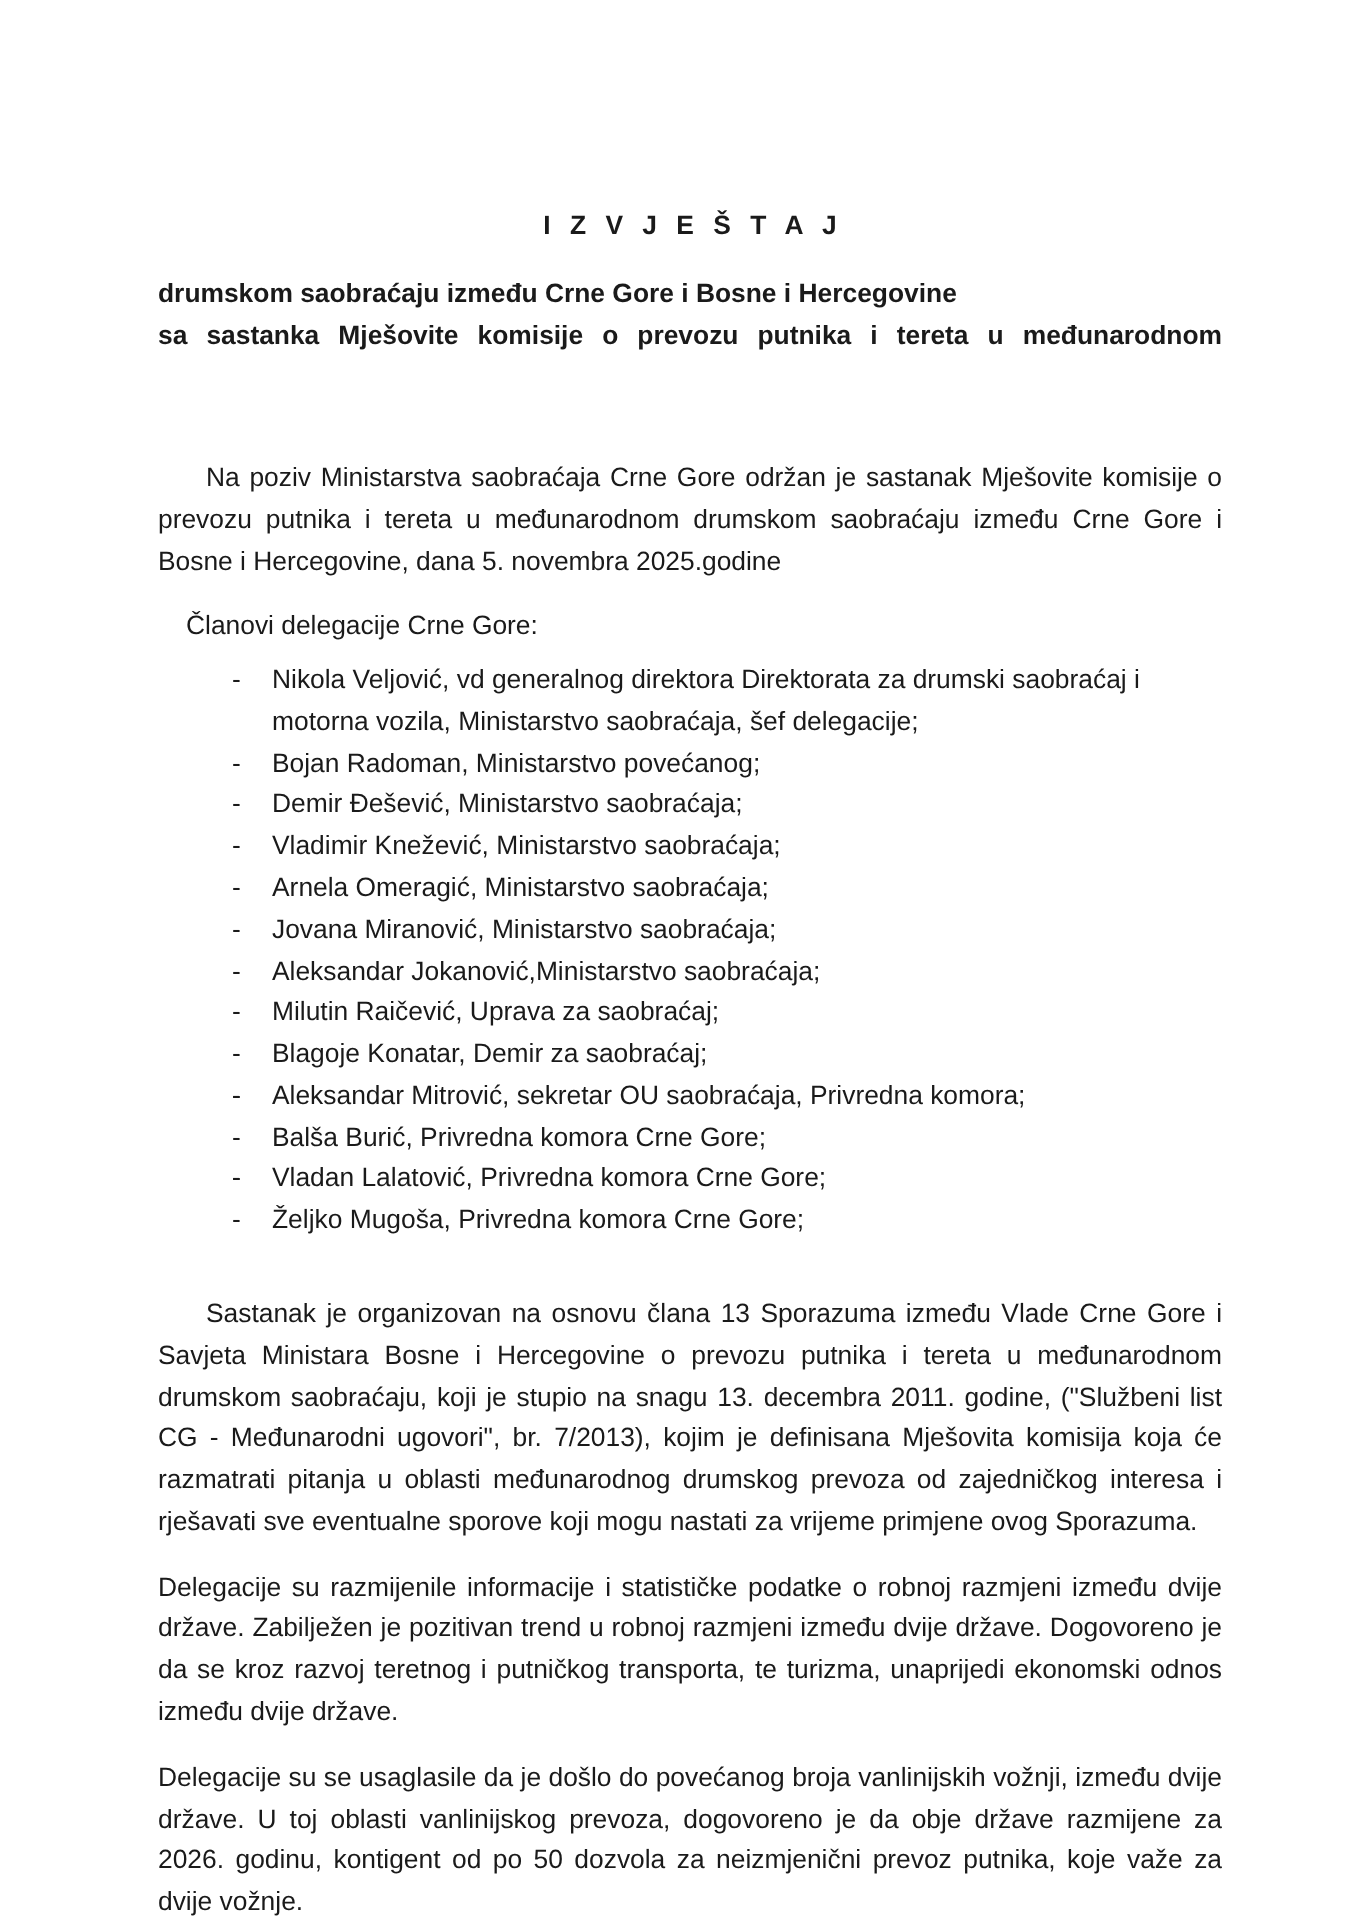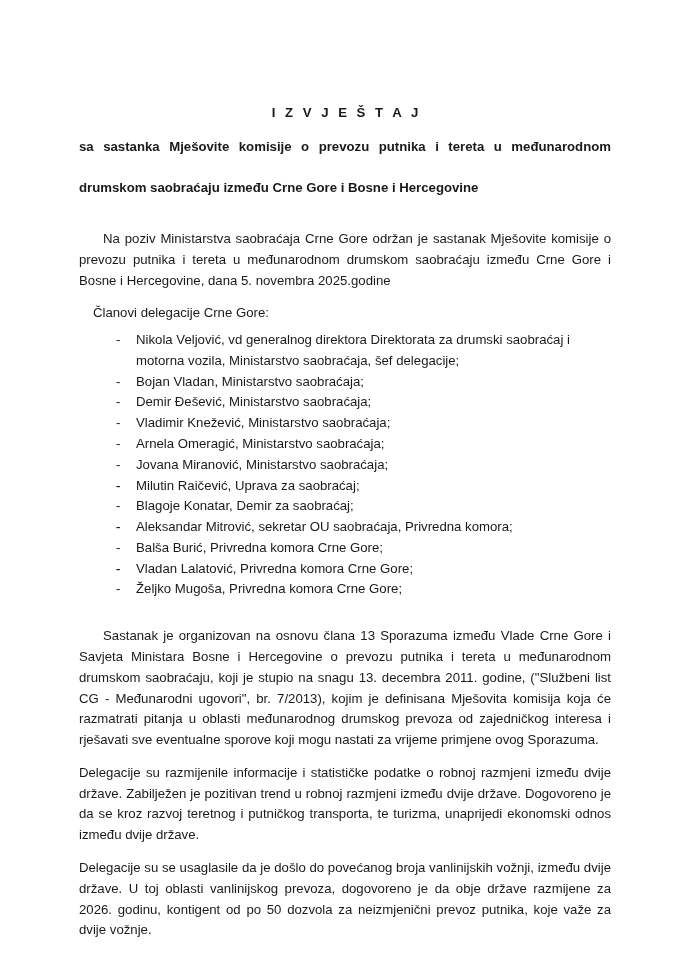--- a/index.html
+++ b/index.html
@@ -95,36 +95,36 @@
 </style>
 </head>
 <body>
 
 <div class="page">
   <div class="content">
 
     <div class="doc-title">I Z V J E Š T A J</div>
 
     <div class="doc-subtitle">
+      <span class="ln">drumskom saobraćaju između Crne Gore i Bosne i Hercegovine</span>
       <span class="ln j">sa sastanka Mješovite komisije o prevozu putnika i tereta u međunarodnom</span>
-      <span class="ln">drumskom saobraćaju između Crne Gore i Bosne i Hercegovine</span>
     </div>
 
     <p class="para indent">Na poziv Ministarstva saobraćaja Crne Gore održan je sastanak Mješovite komisije o prevozu putnika i tereta u međunarodnom drumskom saobraćaju između Crne Gore i Bosne i Hercegovine, dana 5. novembra 2025.godine</p>
 
     <p class="lead-sub">Članovi delegacije Crne Gore:</p>
 
     <ul class="members">
       <li><span class="dash">-</span><span>Nikola Veljović, vd generalnog direktora Direktorata za drumski saobraćaj i motorna vozila, Ministarstvo saobraćaja, šef delegacije;</span></li>
-      <li><span class="dash">-</span><span>Bojan Vladan, Ministarstvo saobraćaja;</span></li>
+      <li><span class="dash">-</span><span>Bojan Radoman, Ministarstvo povećanog;</span></li>
       <li><span class="dash">-</span><span>Demir Đešević, Ministarstvo saobraćaja;</span></li>
       <li><span class="dash">-</span><span>Vladimir Knežević, Ministarstvo saobraćaja;</span></li>
       <li><span class="dash">-</span><span>Arnela Omeragić, Ministarstvo saobraćaja;</span></li>
       <li><span class="dash">-</span><span>Jovana Miranović, Ministarstvo saobraćaja;</span></li>
-      <li><span class="dash">-</span></li>
+      <li><span class="dash">-</span><span>Aleksandar Jokanović,Ministarstvo saobraćaja;</span></li>
       <li><span class="dash">-</span><span>Milutin Raičević, Uprava za saobraćaj;</span></li>
       <li><span class="dash">-</span><span>Blagoje Konatar, Demir za saobraćaj;</span></li>
       <li><span class="dash">-</span></li>
       <li><span class="dash">-</span><span>Aleksandar Mitrović, sekretar OU saobraćaja, Privredna komora;</span></li>
       <li><span class="dash">-</span><span>Balša Burić, Privredna komora Crne Gore;</span></li>
       <li><span class="dash">-</span></li>
       <li><span class="dash">-</span><span>Vladan Lalatović, Privredna komora Crne Gore;</span></li>
       <li><span class="dash">-</span><span>Željko Mugoša, Privredna komora Crne Gore;</span></li>
     </ul>
 

